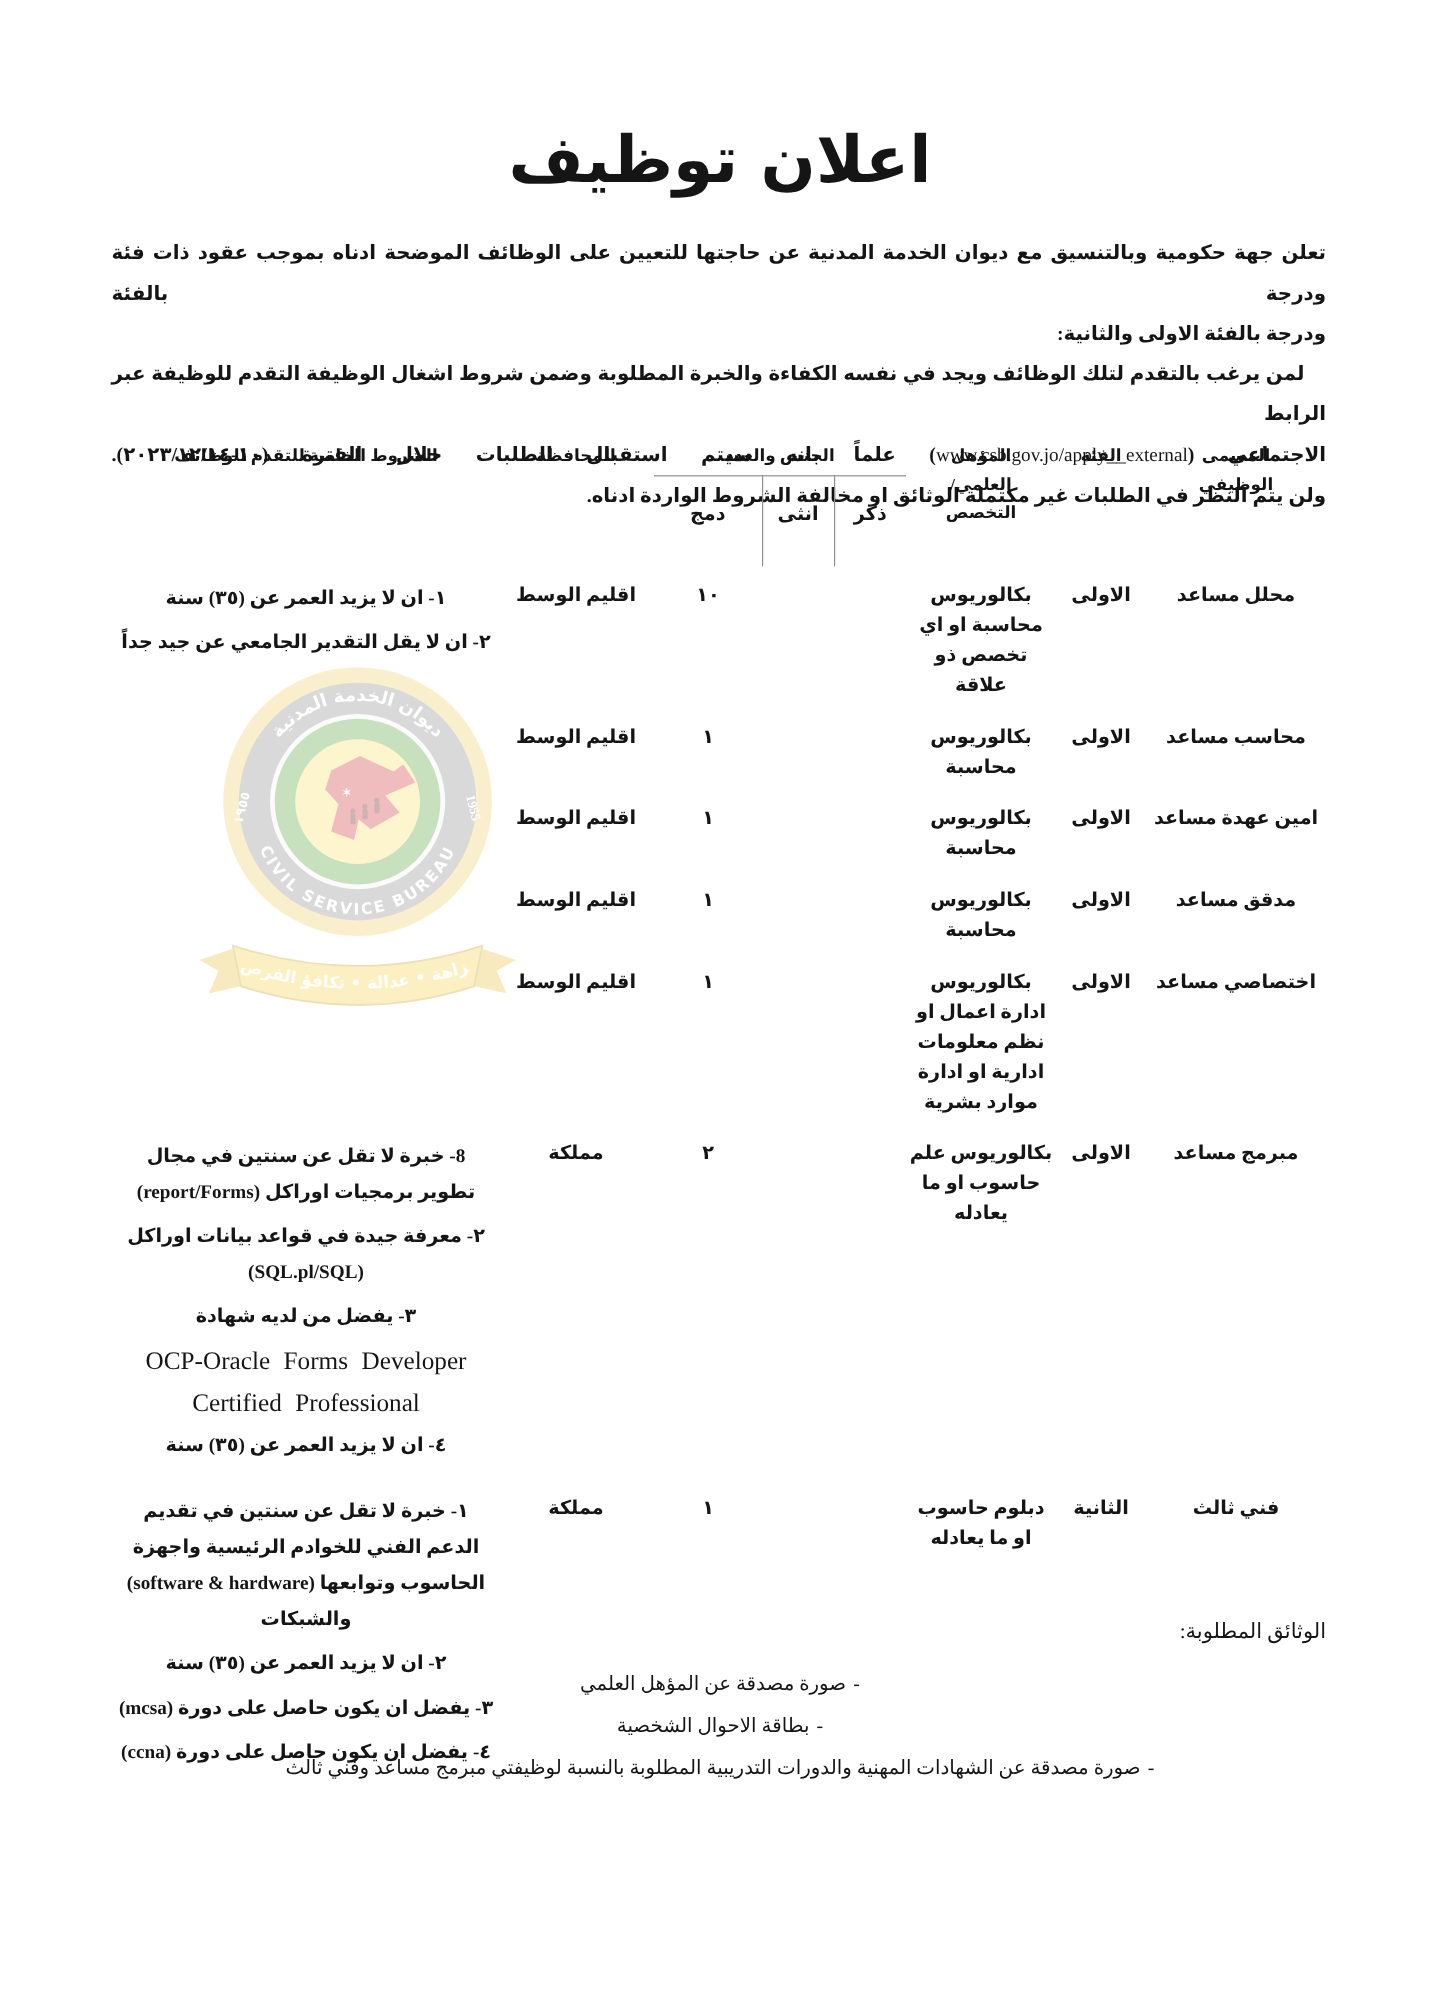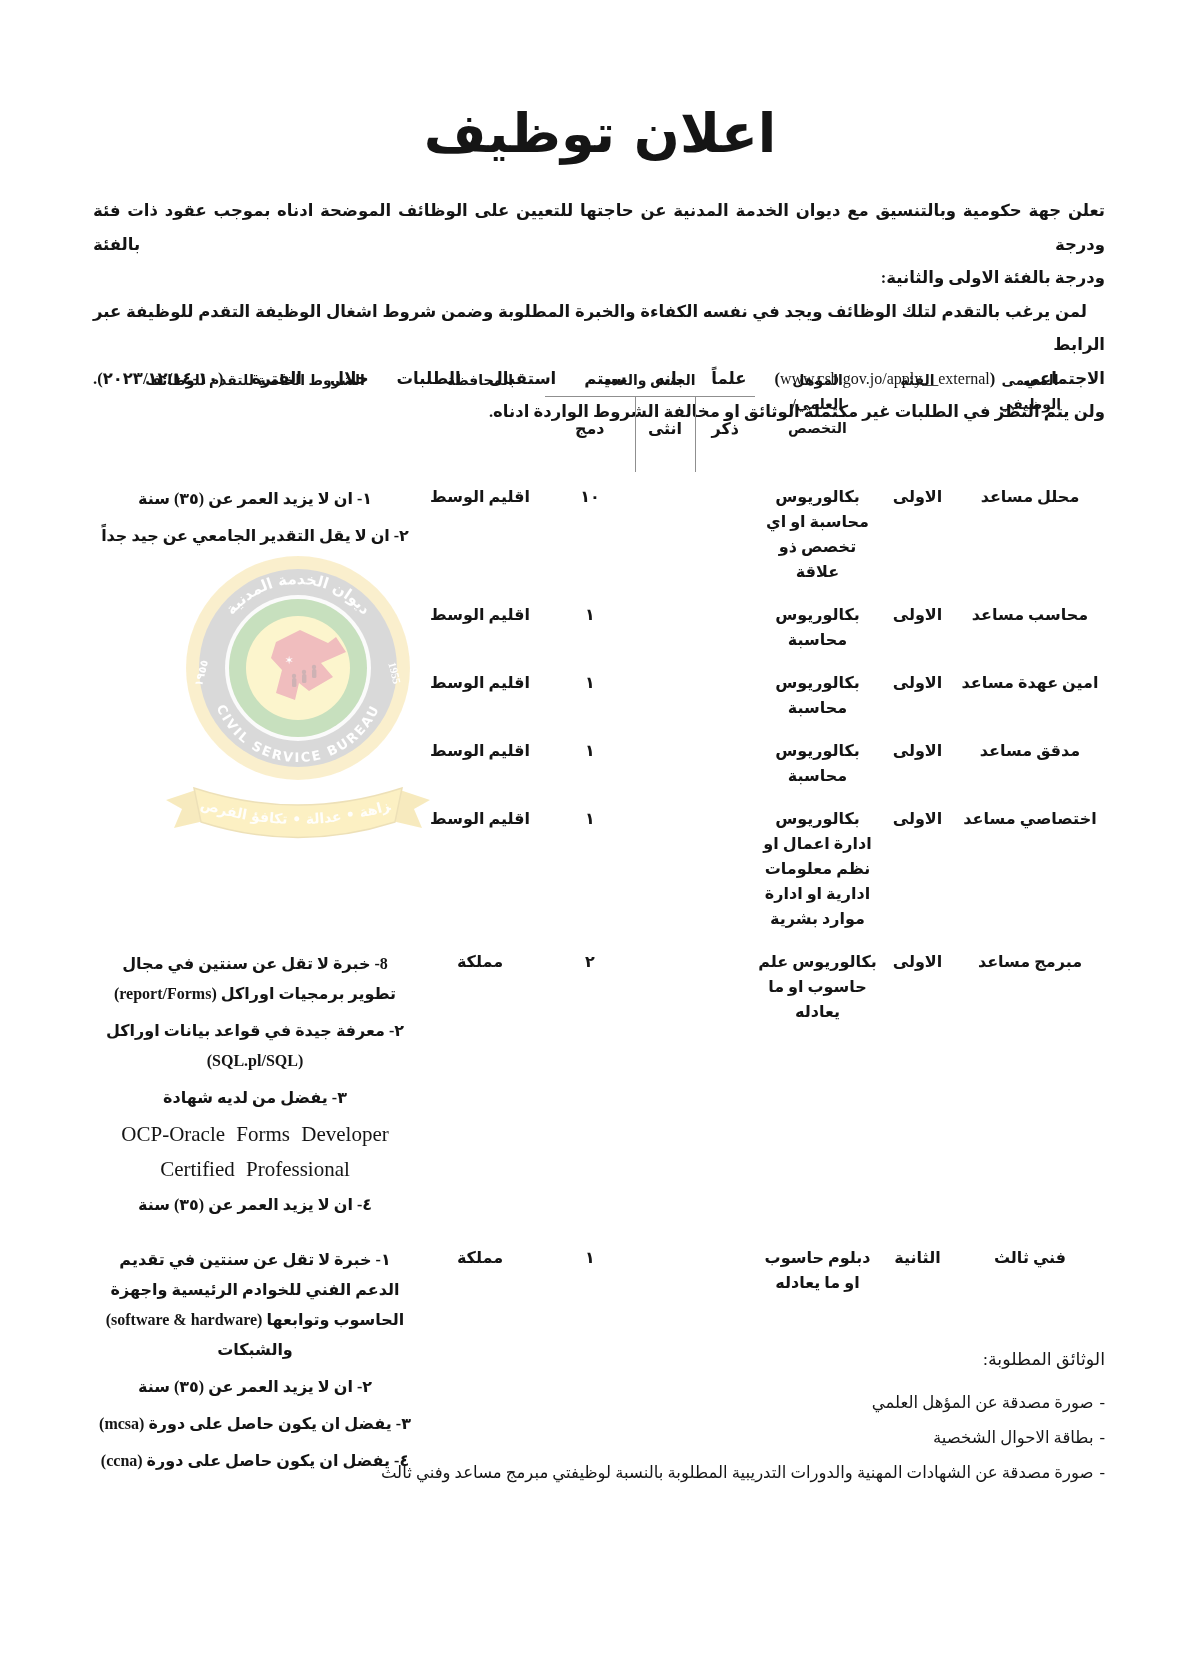--- a/index.html
+++ b/index.html
@@ -47,21 +47,21 @@
     font-size:21px;font-weight:normal;line-height:29px;word-spacing:6px;
   }
   
   .watermark{position:absolute;left:148px;top:550px;width:285px;height:305px;opacity:.33;z-index:1;}
   
   .documents{
     position:absolute;top:1344px;right:95px;left:95px;direction:rtl;
     font-weight:normal;font-size:16.5px;line-height:31px;
   }
   .documents .heading{margin-bottom:12px;font-size:17.5px;}
-  .doc-item{margin-bottom:4px;text-align:right;}
+  .doc-item{margin-bottom:4px;text-align:center;}
   .doc-item .dash{margin-left:6px;}
 </style>
 </head>
 <body>
 
 <div class="page">
 
   <svg class="watermark" viewBox="0 0 285 305" xmlns="http://www.w3.org/2000/svg">
     <defs>
       <path id="arcTop" d="M 66 118 A 84 84 0 0 1 234 118"></path>

